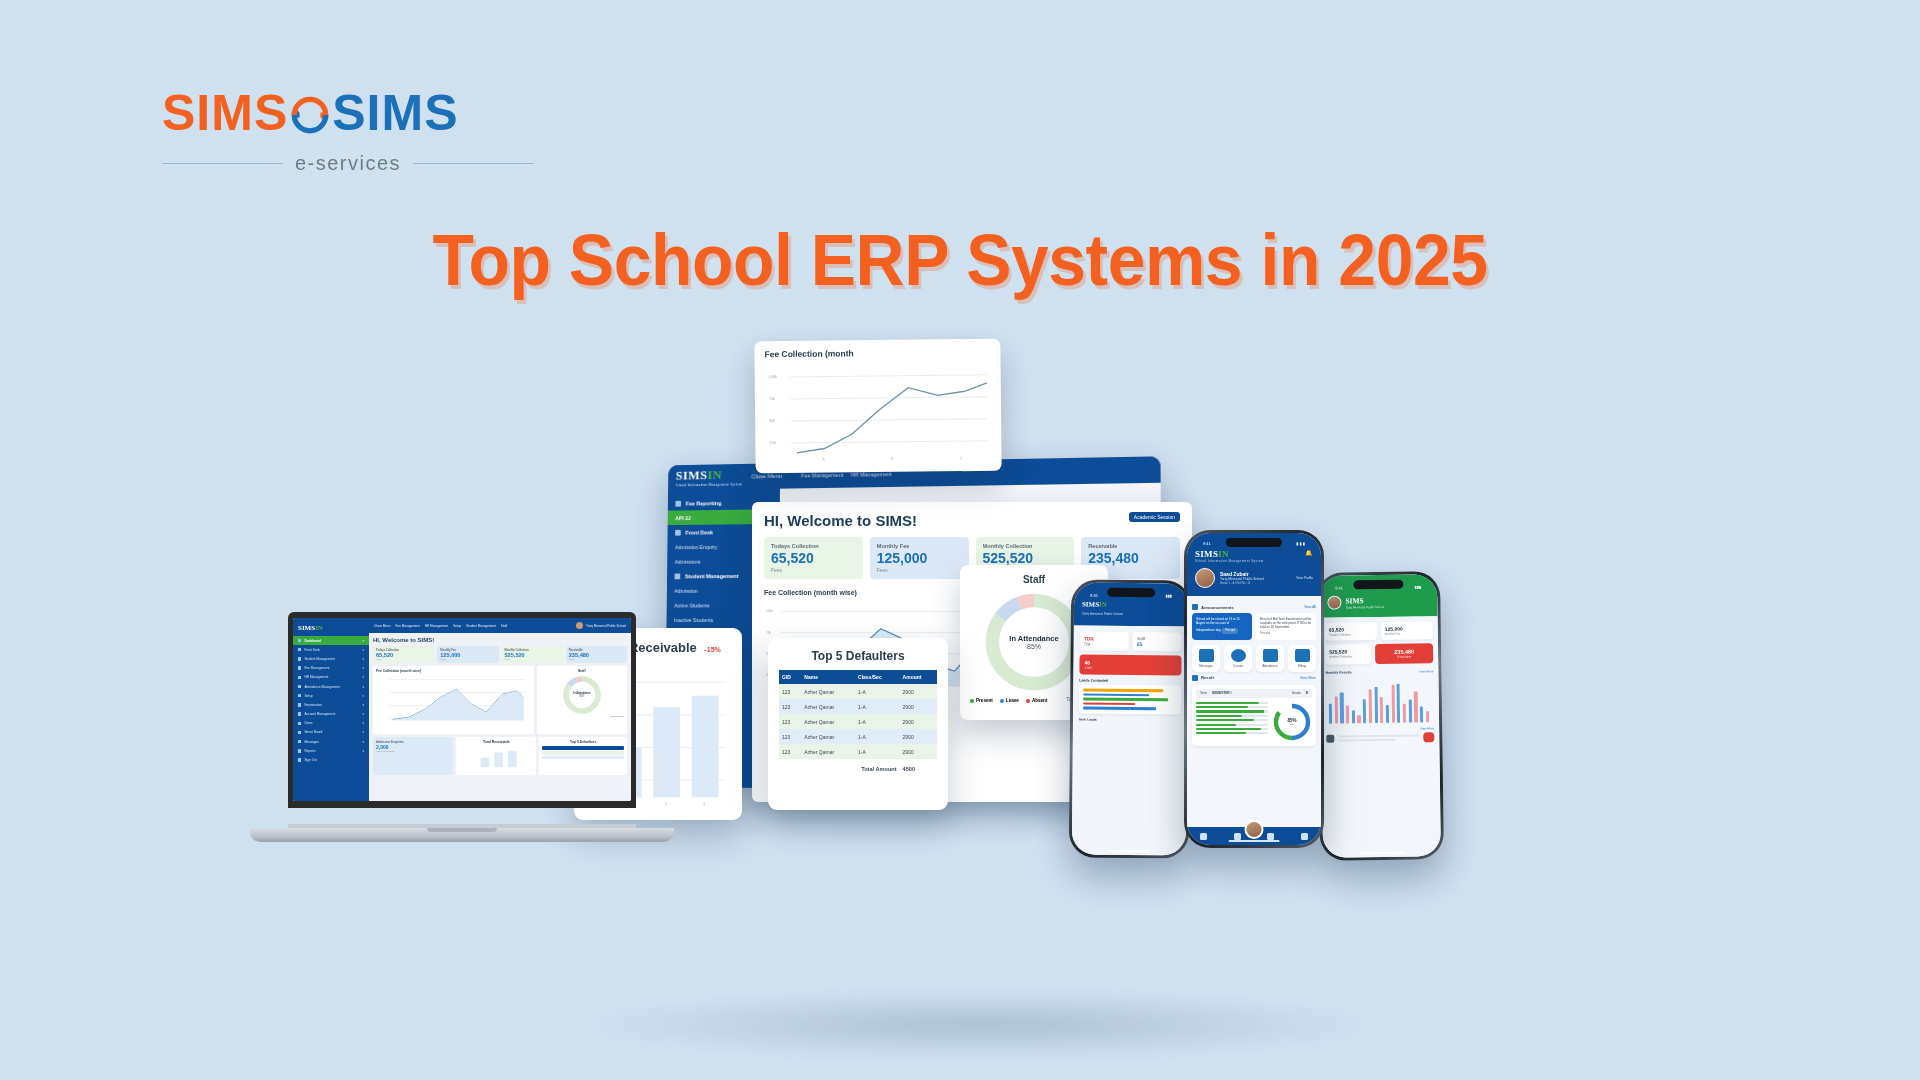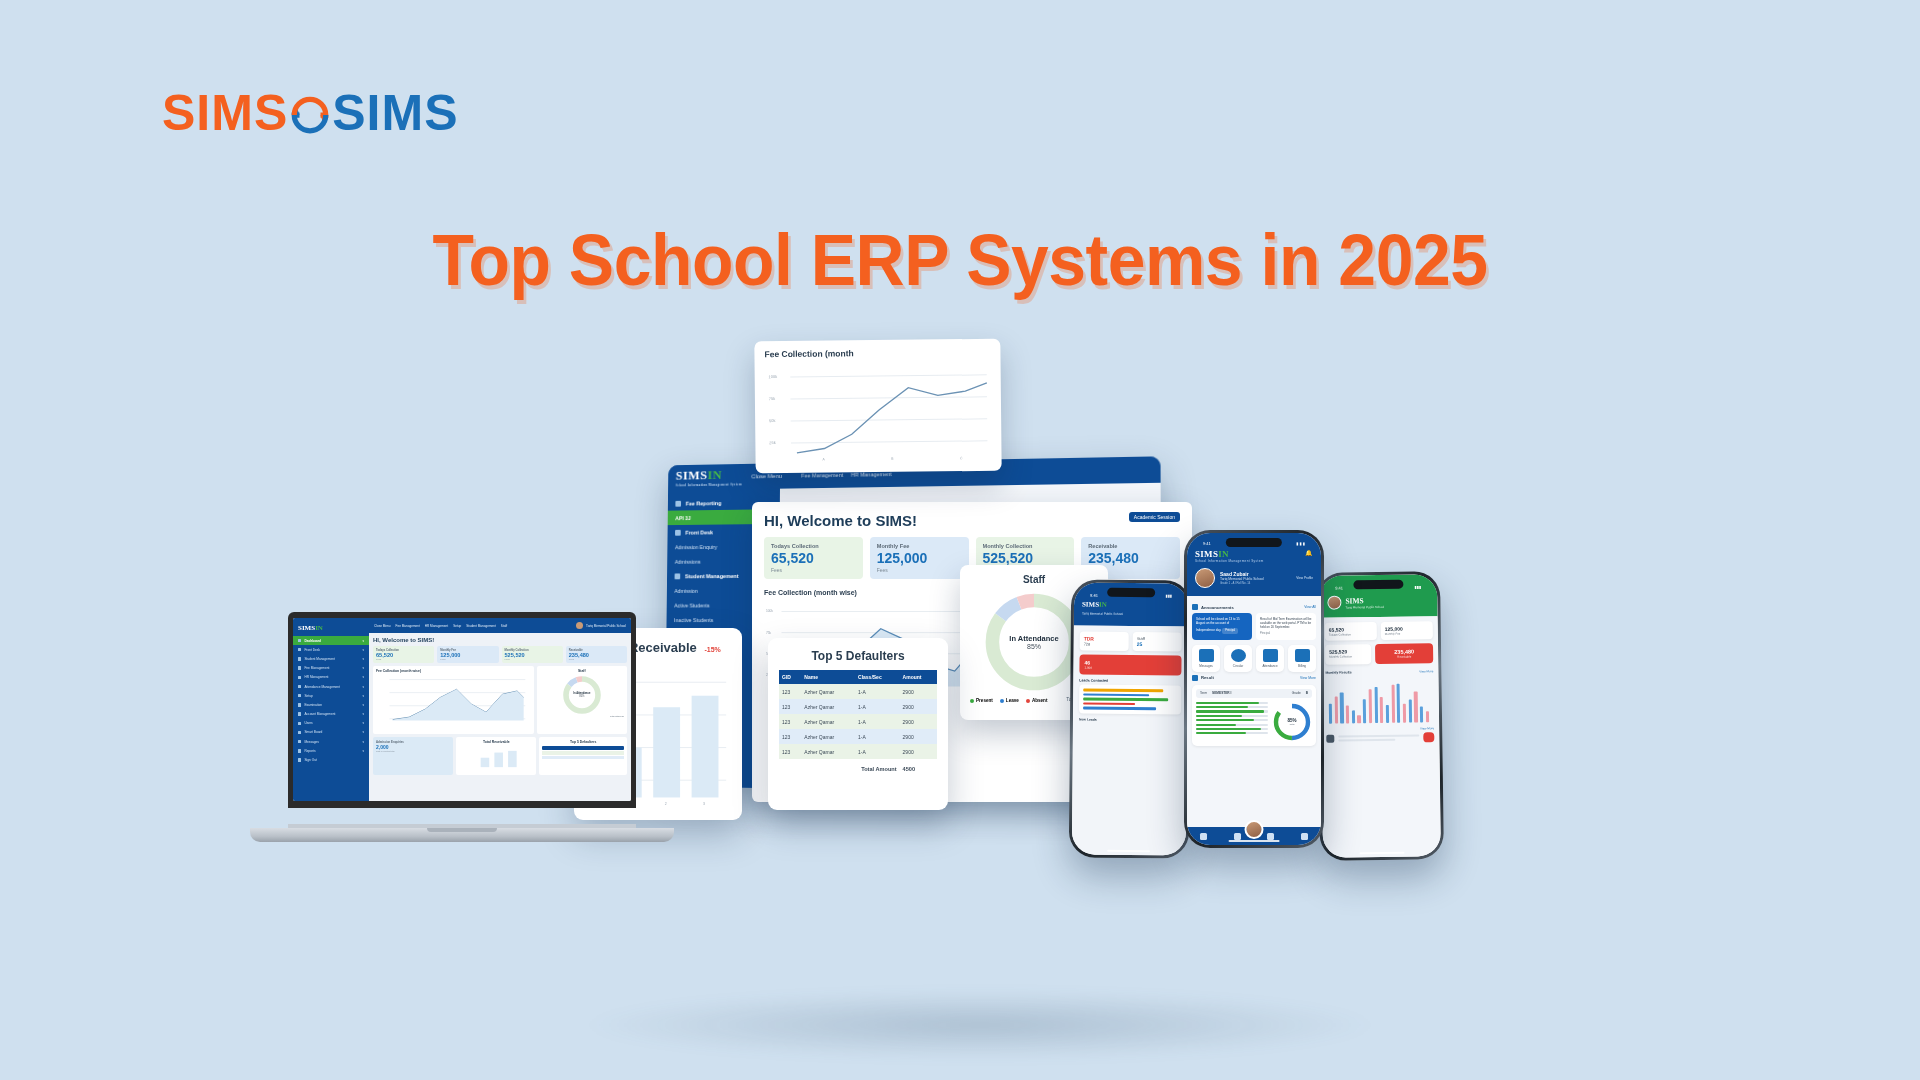--- a/index.html
+++ b/index.html
@@ -285,20 +285,25 @@
       <svg viewBox="0 0 48 48">
         <path d="M24 6 A18 18 0 0 1 42 24 L36 24" fill="none" stroke="#f4601f" stroke-width="6" stroke-linecap="butt"></path>
         <path d="M42 24 L36 24 L39 33 Z" fill="#f4601f"></path>
         <path d="M24 42 A18 18 0 0 1 6 24 L12 24" fill="none" stroke="#1b70b8" stroke-width="6"></path>
         <path d="M6 24 L12 24 L9 15 Z" fill="#1b70b8"></path>
         <path d="M42 24 A18 18 0 0 1 24 42" fill="none" stroke="#1b70b8" stroke-width="6"></path>
         <path d="M6 24 A18 18 0 0 1 24 6" fill="none" stroke="#f4601f" stroke-width="6"></path>
       </svg>
     </span>
     <span class="logo-blue">SIMS</span>
+  </div>
+  <div class="logo-tagline-row">
+    <span class="logo-rule"></span>
+    <span class="logo-tagline">e-services</span>
+    <span class="logo-rule"></span>
   </div>
 </div>
 
 <h1 class="main-title">Top School ERP Systems in 2025</h1>
 
 <div class="composite">
 
   <div class="blur-shadow"></div>
 
   <div class="desktop-frame">

